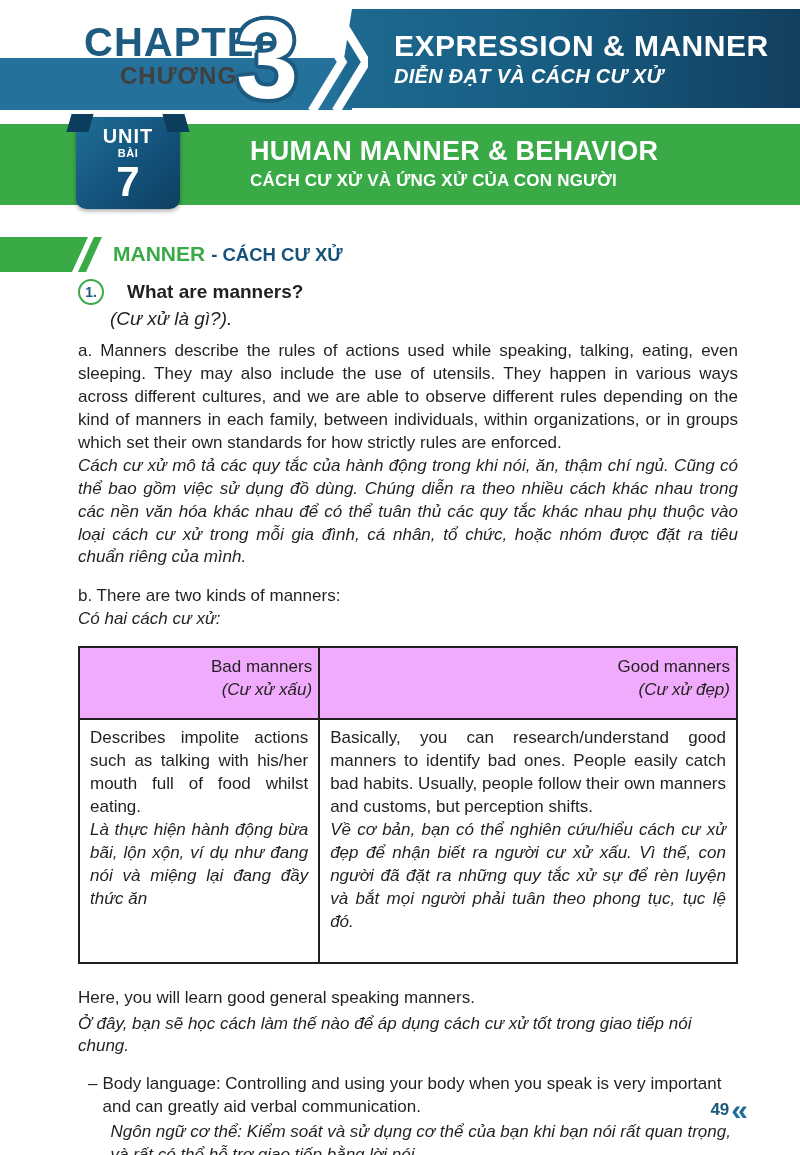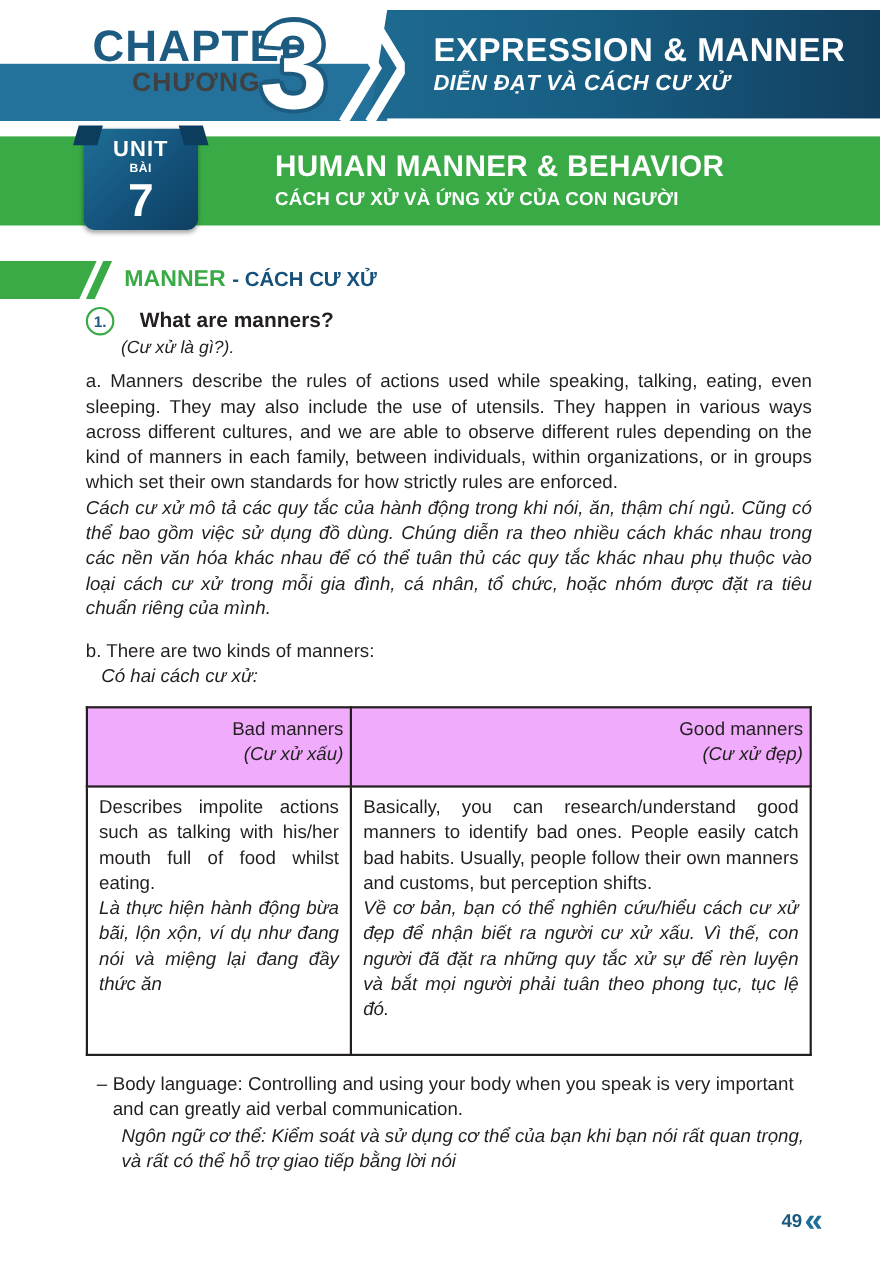--- a/index.html
+++ b/index.html
@@ -81,25 +81,25 @@
   
   .content { position:absolute; left:78px; top:279px; width:660px; }
 
   .q-row { display:flex; align-items:center; }
   .q-circle {
     width:26px; height:26px; border:2px solid #3aaa47; border-radius:50%;
     color:#1b5c80; font-weight:bold; font-size:14px;
     display:flex; align-items:center; justify-content:center; flex:0 0 auto;
   }
   .q-title { font-weight:bold; font-size:19px; margin-left:23px; }
-  .q-subtitle { font-style:italic; font-size:16px; margin:3px 0 10px 32px; }
+  .q-subtitle { font-style:italic; font-size:19px; margin:3px 0 10px 32px; }
 
   p.body-text { font-size:17px; line-height:1.35; text-align:justify; }
   p.vi { font-style:italic; } .mt16 { margin-top:16px; }
-  .indent-sm { margin-left:14px; }
+  .indent-sm { }
 
   
   table.manners {
     width:100%; border-collapse:collapse; margin-top:15px;
     font-size:17px; line-height:1.35;
   }
   table.manners th, table.manners td { border:2px solid #231f20; }
   table.manners th {
     background:#f0abfc; font-weight:normal; text-align:right;
     padding:8px 6px 16px 6px; vertical-align:top;
@@ -202,20 +202,24 @@
             <span class="cell-vi">Là thực hiện hành động bừa bãi, lộn xộn, ví dụ như đang nói và miệng lại đang đầy thức ăn</span>
           </td>
           <td>
             <span class="cell-en">Basically, you can research/understand good manners to identify bad ones. People easily catch bad habits. Usually, people follow their own manners and customs, but perception shifts.</span>
             <span class="cell-vi">Về cơ bản, bạn có thể nghiên cứu/hiểu  cách cư xử đẹp để nhận biết ra người cư xử xấu. Vì thế, con người đã đặt ra những quy tắc xử sự để rèn luyện và bắt mọi người phải tuân theo phong tục, tục lệ đó.</span>
           </td>
         </tr>
       </tbody>
     </table>
 
+    <div class="outro">
+      <div class="outro-en">Here, you will learn good general speaking manners.</div>
+      <div class="outro-vi">Ở đây, bạn sẽ học cách làm thế nào để áp dụng cách cư xử tốt trong giao tiếp nói chung.</div>
+    </div>
 
     <div class="bullet">
       <div class="bullet-dash">–</div>
       <div class="bullet-body">
         <div class="bullet-en">Body language: Controlling and using  your body when you speak is very important and can greatly aid verbal communication.</div>
         <div class="bullet-vi">Ngôn ngữ cơ thể: Kiểm soát và sử dụng cơ thể của bạn khi bạn nói rất quan trọng, và rất có thể hỗ trợ giao tiếp bằng lời nói</div>
       </div>
     </div>
 
   </div>

